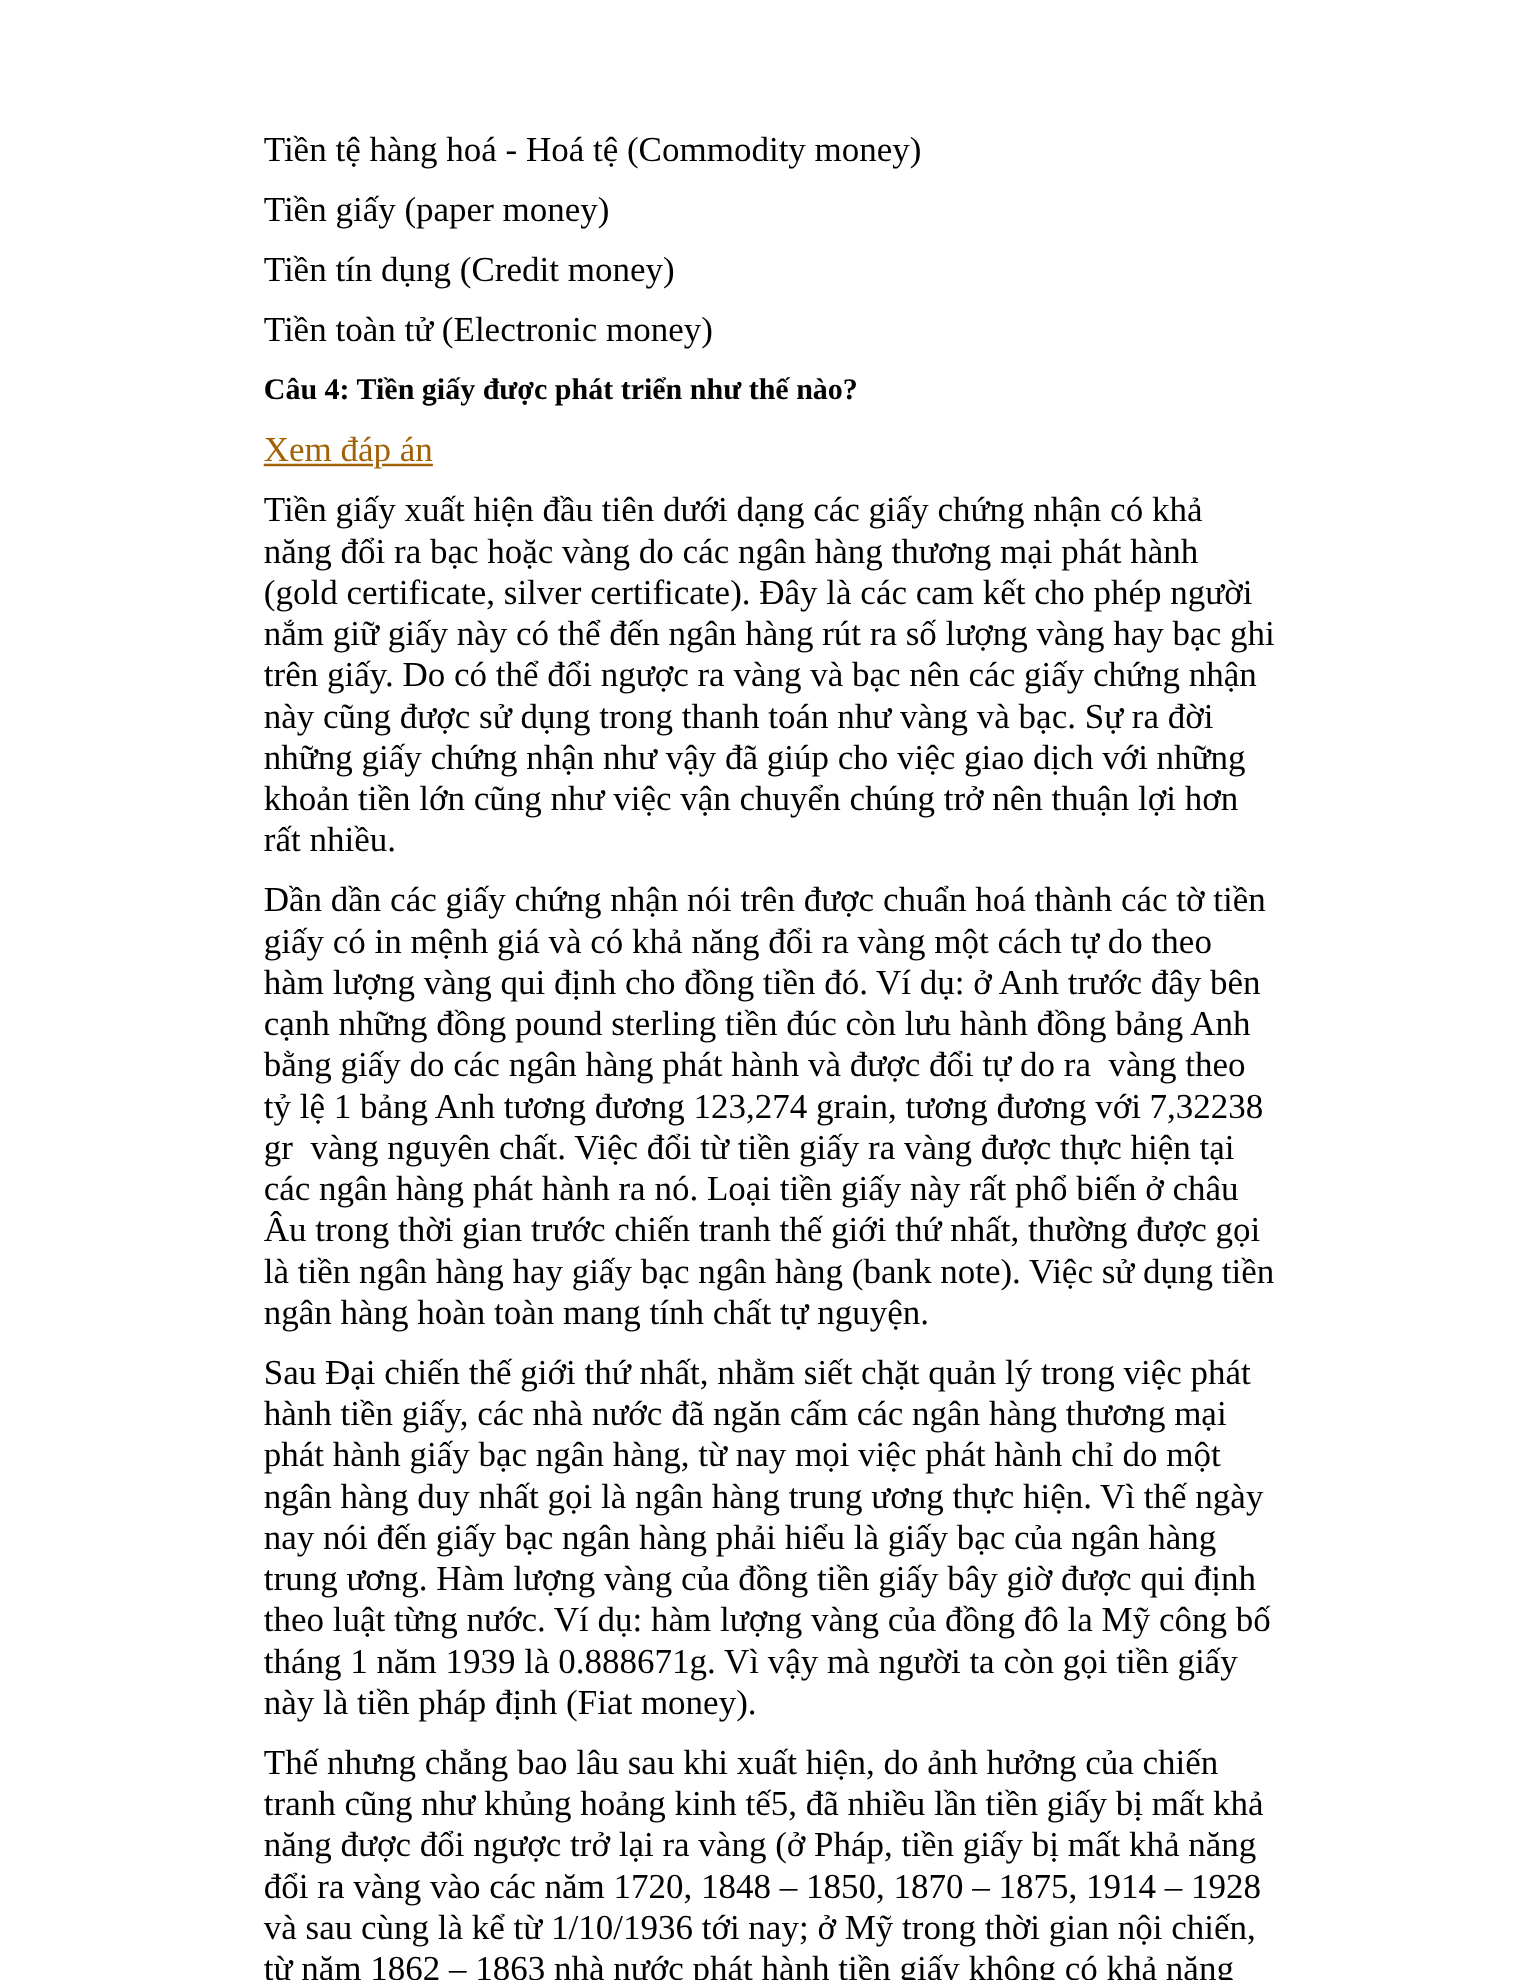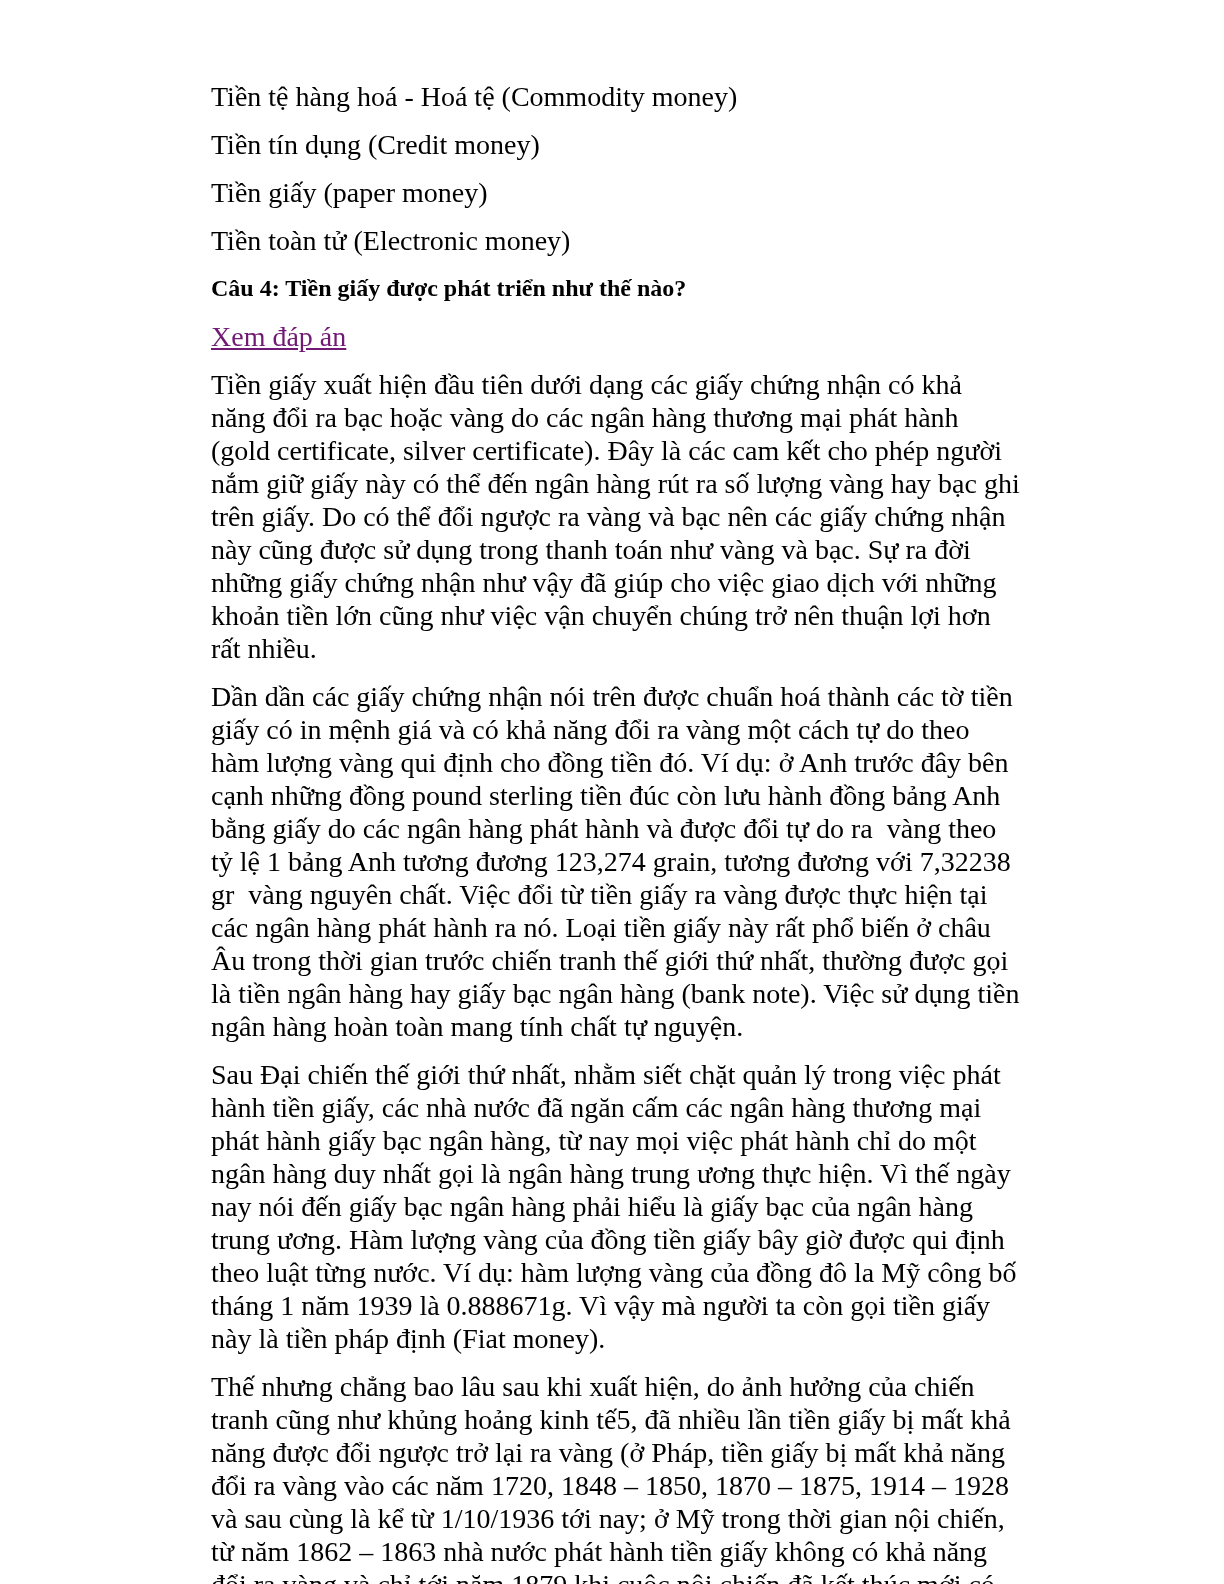--- a/index.html
+++ b/index.html
@@ -7,53 +7,53 @@
     padding: 0;
     background: #ffffff;
   }
   .page {
     position: relative;
     width: 1084px;
     height: 1584px;
     margin: 0 auto;
     background: #ffffff;
     box-sizing: border-box;
-    padding: 80px 134px 0 141px;
+    padding: 104px 134px 0 141px;
     font-family: "Liberation Serif", "DejaVu Serif", serif;
     color: #000000;
     overflow: hidden;
   }
   .doc-line, .doc-para {
     margin: 0 0 15px 0;
     font-size: 28px;
     line-height: 33px;
     white-space: pre-wrap;
   }
   .doc-heading {
     margin: 0 0 15px 0;
     font-size: 24px;
     line-height: 33px;
     font-weight: bold;
   }
   .answer-link {
-    color: #701a75;
+    color: #a16207;
     text-decoration: underline;
     cursor: pointer;
   }
 </style>
 </head>
 <body>
 
 <div class="page">
 
   <p class="doc-line">Tiền tệ hàng hoá - Hoá tệ (Commodity money)</p>
 
+  <p class="doc-line">Tiền giấy (paper money)</p>
+
   <p class="doc-line">Tiền tín dụng (Credit money)</p>
-
-  <p class="doc-line">Tiền giấy (paper money)</p>
 
   <p class="doc-line">Tiền toàn tử (Electronic money)</p>
 
   <p class="doc-heading">Câu 4: Tiền giấy được phát triển như thế nào?</p>
 
   <p class="doc-line"><a class="answer-link">Xem đáp án</a></p>
 
   <p class="doc-para">Tiền giấy xuất hiện đầu tiên dưới dạng các giấy chứng nhận có khả năng đổi ra bạc hoặc vàng do các ngân hàng thương mại phát hành (gold certificate, silver certificate). Đây là các cam kết cho phép người nắm giữ giấy này có thể đến ngân hàng rút ra số lượng vàng hay bạc ghi trên giấy. Do có thể đổi ngược ra vàng và bạc nên các giấy chứng nhận này cũng được sử dụng trong thanh toán như vàng và bạc. Sự ra đời những giấy chứng nhận như vậy đã giúp cho việc giao dịch với những khoản tiền lớn cũng như việc vận chuyển chúng trở nên thuận lợi hơn rất nhiều.</p>
 
   <p class="doc-para">Dần dần các giấy chứng nhận nói trên được chuẩn hoá thành các tờ tiền giấy có in mệnh giá và có khả năng đổi ra vàng một cách tự do theo hàm lượng vàng qui định cho đồng tiền đó. Ví dụ: ở Anh trước đây bên cạnh những đồng pound sterling tiền đúc còn lưu hành đồng bảng Anh bằng giấy do các ngân hàng phát hành và được đổi tự do ra  vàng theo tỷ lệ 1 bảng Anh tương đương 123,274 grain, tương đương với 7,32238 gr  vàng nguyên chất. Việc đổi từ tiền giấy ra vàng được thực hiện tại các ngân hàng phát hành ra nó. Loại tiền giấy này rất phổ biến ở châu Âu trong thời gian trước chiến tranh thế giới thứ nhất, thường được gọi là tiền ngân hàng hay giấy bạc ngân hàng (bank note). Việc sử dụng tiền ngân hàng hoàn toàn mang tính chất tự nguyện.</p>

